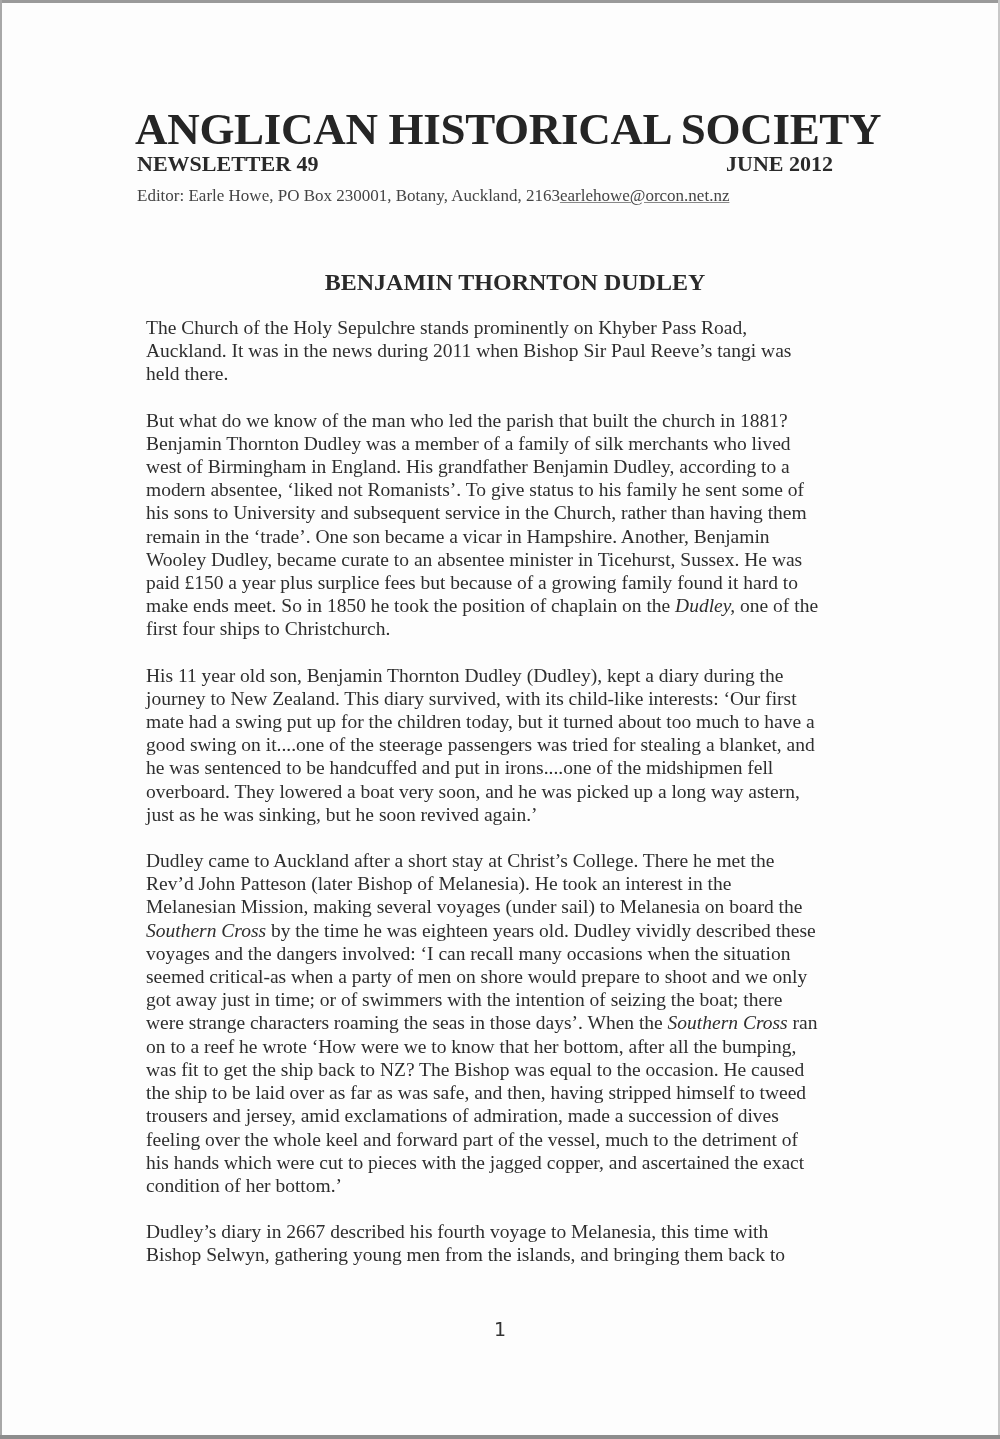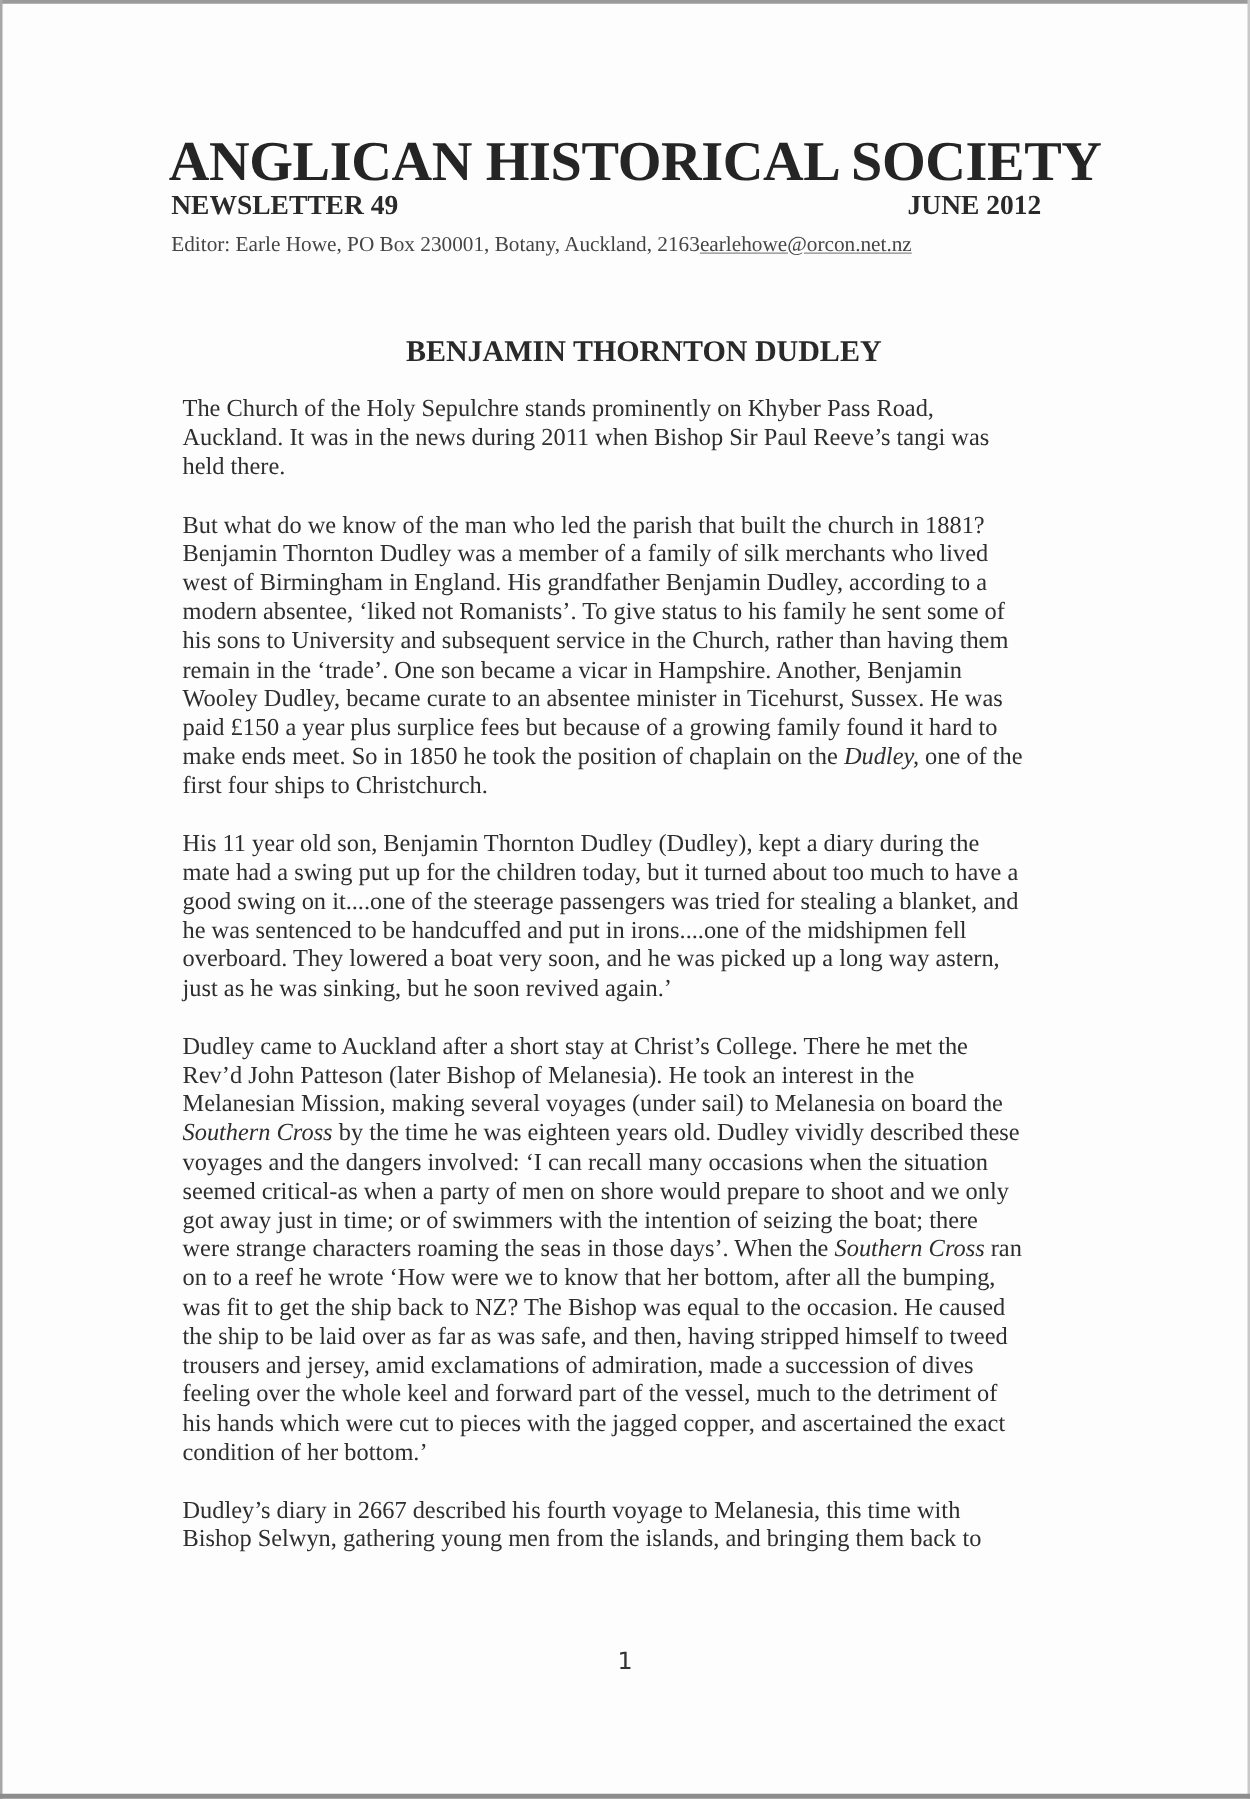--- a/index.html
+++ b/index.html
@@ -92,20 +92,21 @@
     <span class="line">his sons to University and subsequent service in the Church, rather than having them</span>
     <span class="line">remain in the ‘trade’. One son became a vicar in Hampshire. Another, Benjamin</span>
     <span class="line">Wooley Dudley, became curate to an absentee minister in Ticehurst, Sussex. He was</span>
     <span class="line">paid £150 a year plus surplice fees but because of a growing family found it hard to</span>
     <span class="line"><span>make ends meet. So in 1850 he took the position of chaplain on the </span><i>Dudley,</i><span> one of the</span></span>
     <span class="line">first four ships to Christchurch.</span>
   </p>
 
   <p class="para">
     <span class="line">His 11 year old son, Benjamin Thornton Dudley (Dudley), kept a diary during the</span>
+    <span class="line">journey to New Zealand. This diary survived, with its child-like interests: ‘Our first</span>
     <span class="line">mate had a swing put up for the children today, but it turned about too much to have a</span>
     <span class="line">good swing on it....one of the steerage passengers was tried for stealing a blanket, and</span>
     <span class="line">he was sentenced to be handcuffed and put in irons....one of the midshipmen fell</span>
     <span class="line">overboard. They lowered a boat very soon, and he was picked up a long way astern,</span>
     <span class="line">just as he was sinking, but he soon revived again.’</span>
   </p>
 
   <p class="para">
     <span class="line">Dudley came to Auckland after a short stay at Christ’s College. There he met the</span>
     <span class="line">Rev’d John Patteson (later Bishop of Melanesia). He took an interest in the</span>

